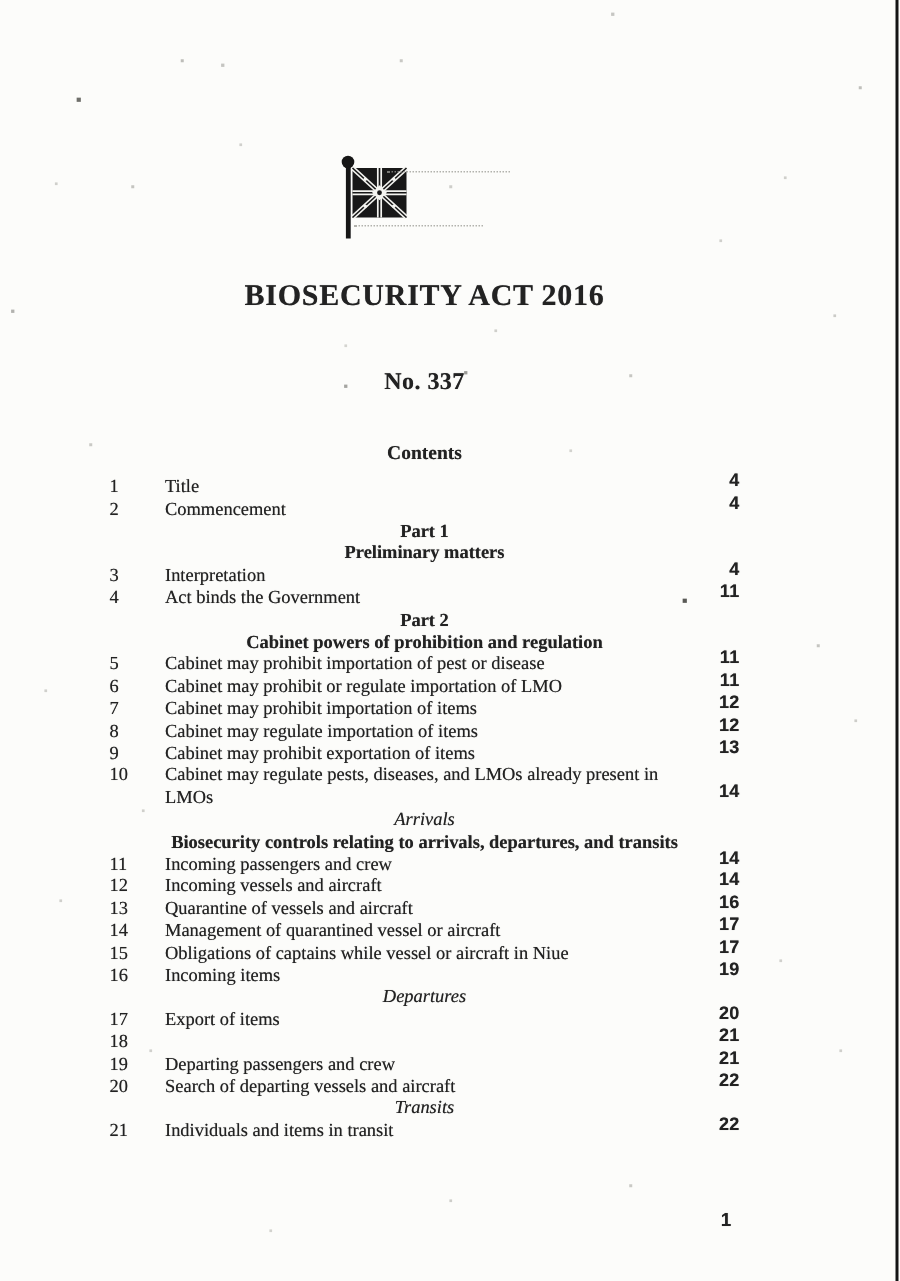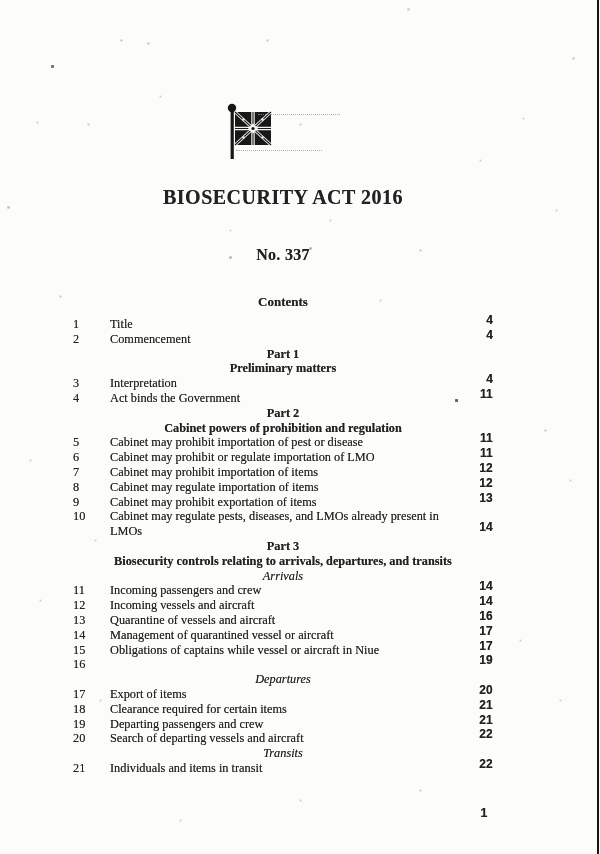--- a/index.html
+++ b/index.html
@@ -147,23 +147,22 @@
       <div class="toc-row">
         <span class="toc-num">9</span>
         <span class="toc-title"><span>Cabinet may prohibit exportation of items</span></span>
         <span class="toc-page">13</span>
       </div>
       <div class="toc-row">
         <span class="toc-num">10</span>
         <span class="toc-title"><span>Cabinet may regulate pests, diseases, and LMOs already present in</span><br><span>LMOs</span></span>
         <span class="toc-page">14</span>
       </div>
-      <div class="toc-center toc-part-label">Part 3</div>
+      <div class="toc-center toc-sub">Arrivals</div>
       <div class="toc-center toc-part-title">Biosecurity controls relating to arrivals, departures, and transits</div>
-      <div class="toc-center toc-sub">Arrivals</div>
       <div class="toc-row">
         <span class="toc-num">11</span>
         <span class="toc-title"><span>Incoming passengers and crew</span></span>
         <span class="toc-page">14</span>
       </div>
       <div class="toc-row">
         <span class="toc-num">12</span>
         <span class="toc-title"><span>Incoming vessels and aircraft</span></span>
         <span class="toc-page">14</span>
       </div>
@@ -177,31 +176,31 @@
         <span class="toc-title"><span>Management of quarantined vessel or aircraft</span></span>
         <span class="toc-page">17</span>
       </div>
       <div class="toc-row">
         <span class="toc-num">15</span>
         <span class="toc-title"><span>Obligations of captains while vessel or aircraft in Niue</span></span>
         <span class="toc-page">17</span>
       </div>
       <div class="toc-row">
         <span class="toc-num">16</span>
+        <span class="toc-title"><span>Incoming items</span></span>
         <span class="toc-page">19</span>
       </div>
       <div class="toc-center toc-sub">Departures</div>
       <div class="toc-row">
         <span class="toc-num">17</span>
         <span class="toc-title"><span>Export of items</span></span>
         <span class="toc-page">20</span>
       </div>
       <div class="toc-row">
         <span class="toc-num">18</span>
-        <span class="toc-title"><span>Clearance required for certain items</span></span>
         <span class="toc-page">21</span>
       </div>
       <div class="toc-row">
         <span class="toc-num">19</span>
         <span class="toc-title"><span>Departing passengers and crew</span></span>
         <span class="toc-page">21</span>
       </div>
       <div class="toc-row">
         <span class="toc-num">20</span>
         <span class="toc-title"><span>Search of departing vessels and aircraft</span></span>

